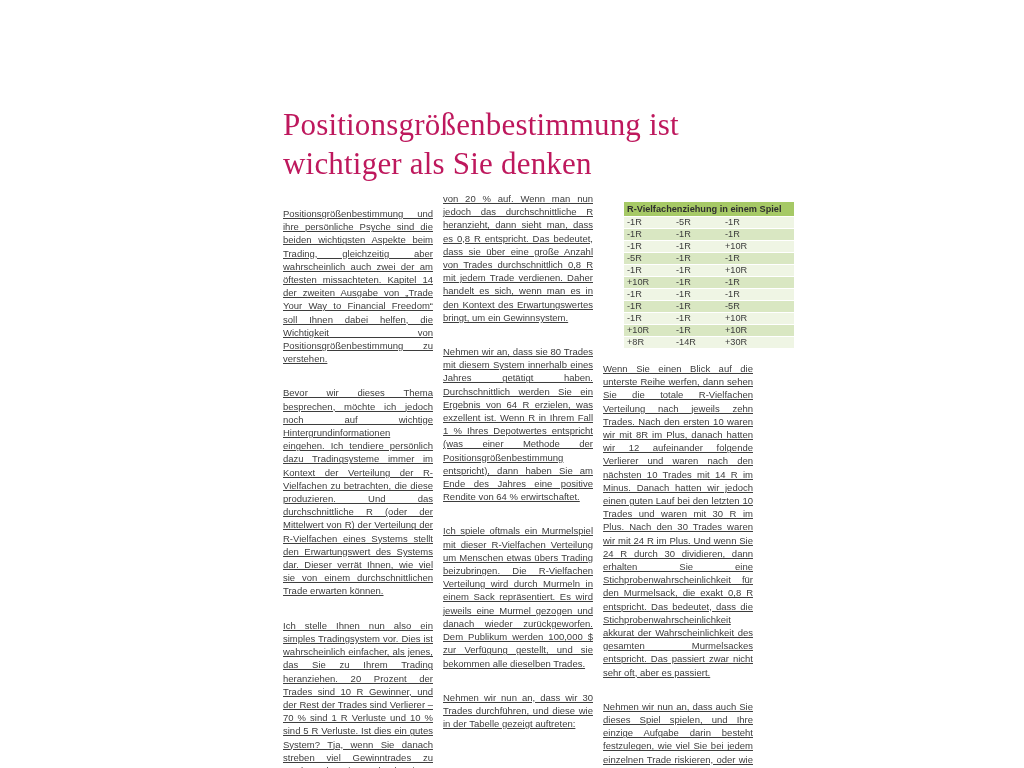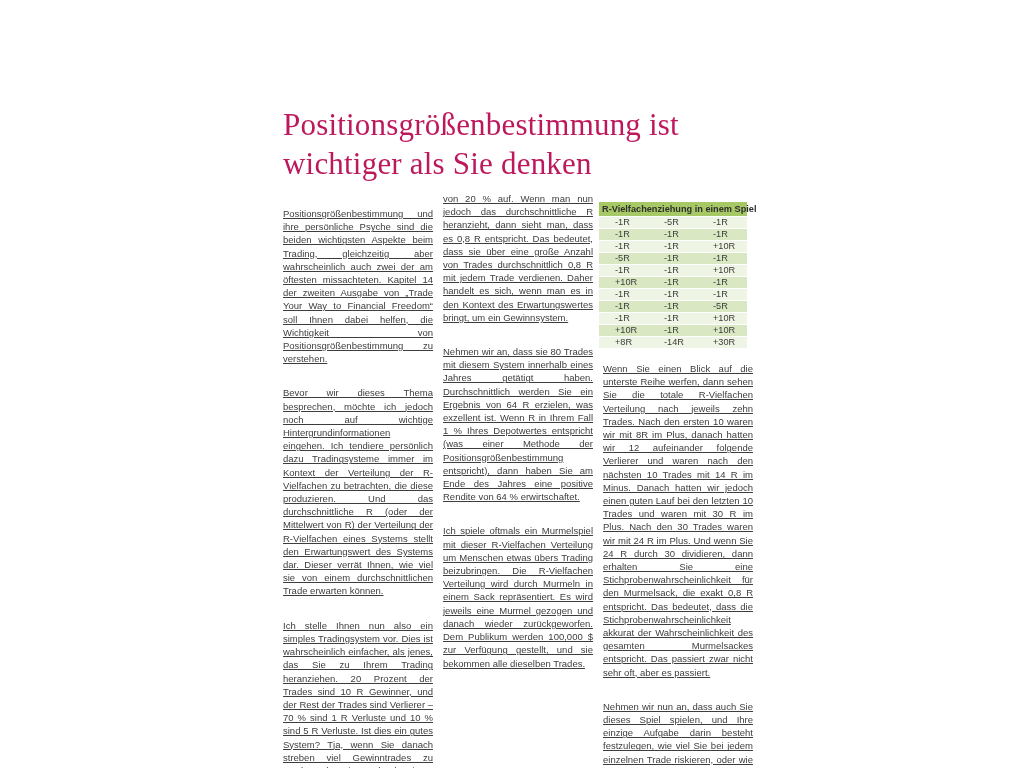--- a/index.html
+++ b/index.html
@@ -35,22 +35,22 @@
     hyphens: auto;
     -webkit-hyphens: auto;
   }
   .textcol p { margin: 0 0 21px 0; text-decoration: underline; }
   #col1 { left: 283px; top: 207px; }
   #col2 { left: 443px; top: 192px; }
   #col3 { left: 603px; top: 362px; }
 
   .rtable {
     position: absolute;
-    left: 599px; top: 202px;
-    width: 148px;
+    left: 624px; top: 202px;
+    width: 170px;
     font-family: "Liberation Sans", "DejaVu Sans", sans-serif;
     font-size: 9.2px;
     color: #3d3d3d;
   }
   .rtable-hdr {
     background: #a6c966;
     color: #2f2f2f;
     font-weight: bold;
     padding: 2px 0 2px 3px;
     line-height: 10px;
@@ -58,21 +58,21 @@
     white-space: nowrap;
   }
   .rtable-row {
     display: grid;
     grid-template-columns: 49px 49px 49px;
     border-bottom: 1px solid #ffffff;
   }
   .rtable-row.light { background: #eff5e4; }
   .rtable-row.green { background: #d9e7c2; }
   .rtable-cell {
-    padding-left: 16px;
+    padding-left: 3px;
     height: 11px;
     line-height: 11px;
     white-space: nowrap;
   }
 </style>
 </head>
 <body>
 
 <div class="page">
 
@@ -81,20 +81,21 @@
   <div class="textcol" id="col1">
     <p>Positionsgrößenbestimmung und ihre persönliche Psyche sind die beiden wichtigsten Aspekte beim Trading, gleichzeitig aber wahrscheinlich auch zwei der am öftesten missachteten. Kapitel 14 der zweiten Ausgabe von „Trade Your Way to Financial Freedom“ soll Ihnen dabei helfen, die Wichtigkeit von Positionsgrößenbestimmung zu verstehen.</p>
     <p>Bevor wir dieses Thema besprechen, möchte ich jedoch noch auf wichtige Hintergrundinformationen eingehen. Ich tendiere persönlich dazu Tradingsysteme immer im Kontext der Verteilung der R-Vielfachen zu betrachten, die diese produzieren. Und das durchschnittliche R (oder der Mittelwert von R) der Verteilung der R-Vielfachen eines Systems stellt den Erwartungswert des Systems dar. Dieser verrät Ihnen, wie viel sie von einem durchschnittlichen Trade erwarten können.</p>
     <p>Ich stelle Ihnen nun also ein simples Tradingsystem vor. Dies ist wahrscheinlich einfacher, als jenes, das Sie zu Ihrem Trading heranziehen. 20 Prozent der Trades sind 10 R Gewinner, und der Rest der Trades sind Verlierer – 70 % sind 1 R Verluste und 10 % sind 5 R Verluste. Ist dies ein gutes System? Tja, wenn Sie danach streben viel Gewinntrades zu machen, dann ist es das bestimmt nicht, denn es weist lediglich eine Trefferquote</p>
   </div>
 
   <div class="textcol" id="col2">
     <p>von 20 % auf. Wenn man nun jedoch das durchschnittliche R heranzieht, dann sieht man, dass es 0,8 R entspricht. Das bedeutet, dass sie über eine große Anzahl von Trades durchschnittlich 0,8 R mit jedem Trade verdienen. Daher handelt es sich, wenn man es in den Kontext des Erwartungswertes bringt, um ein Gewinnsystem.</p>
     <p>Nehmen wir an, dass sie 80 Trades mit diesem System innerhalb eines Jahres getätigt haben. Durchschnittlich werden Sie ein Ergebnis von 64 R erzielen, was exzellent ist. Wenn R in Ihrem Fall 1 % Ihres Depotwertes entspricht (was einer Methode der Positionsgrößenbestimmung entspricht), dann haben Sie am Ende des Jahres eine positive Rendite von 64 % erwirtschaftet.</p>
     <p>Ich spiele oftmals ein Murmelspiel mit dieser R-Vielfachen Verteilung um Menschen etwas übers Trading beizubringen. Die R-Vielfachen Verteilung wird durch Murmeln in einem Sack repräsentiert. Es wird jeweils eine Murmel gezogen und danach wieder zurückgeworfen. Dem Publikum werden 100,000 $ zur Verfügung gestellt, und sie bekommen alle dieselben Trades.</p>
+    <p>Nehmen wir nun an, dass wir 30 Trades durchführen, und diese wie in der Tabelle gezeigt auftreten:</p>
   </div>
 
   <div class="rtable">
     <div class="rtable-hdr">R-Vielfachenziehung in einem Spiel</div>
 
     <div class="rtable-row light">
       <div class="rtable-cell">-1R</div>
       <div class="rtable-cell">-5R</div>
       <div class="rtable-cell">-1R</div>
     </div>

